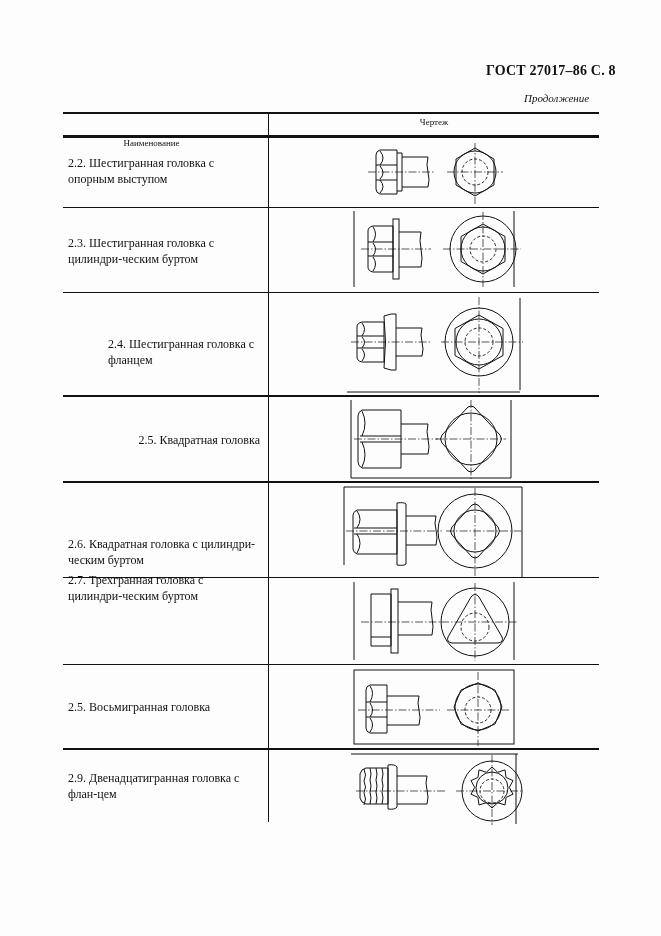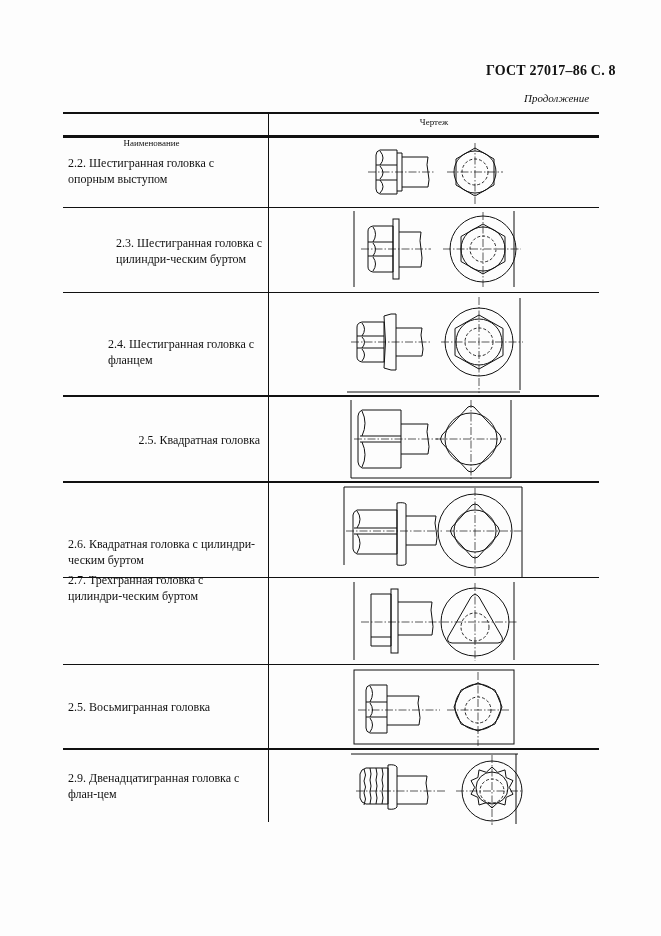--- a/index.html
+++ b/index.html
@@ -30,21 +30,21 @@
 
 <div class="hline" style="top:207px;height:1px;"></div>
 <div class="hline" style="top:292px;height:1px;"></div>
 <div class="hline" style="top:395px;height:2px;"></div>
 <div class="hline" style="top:481px;height:2px;"></div>
 <div class="hline" style="top:577px;height:1px;"></div>
 <div class="hline" style="top:664px;height:1px;"></div>
 <div class="hline" style="top:748px;height:2px;"></div>
 
 <div class="name" style="top:155px;">2.2. Шестигранная головка с опорным выступом</div>
-<div class="name" style="top:235px;margin-left:48px;">2.3. Шестигранная головка с цилиндри-ческим буртом</div>
+<div class="name" style="top:235px;">2.3. Шестигранная головка с цилиндри-ческим буртом</div>
 <div class="name" style="top:336px;margin-left:40px;">2.4. Шестигранная головка с фланцем</div>
 <div class="name" style="top:432px;text-align:right;">2.5. Квадратная головка</div>
 <div class="name" style="top:536px;">2.6. Квадратная головка с цилиндри-ческим буртом</div>
 <div class="name" style="top:572px;">2.7. Трехгранная головка с цилиндри-ческим буртом</div>
 <div class="name" style="top:699px;">2.5. Восьмигранная головка</div>
 <div class="name" style="top:770px;">2.9. Двенадцатигранная головка с флан-цем</div>
 
 <svg class="drw" style="left:340px;top:140px;" width="180" height="65" viewBox="0 0 180 65">
   <path class="s" d="M40 10 h17 v44 h-17 q-4 -1 -4 -5 v-34 q0 -4 4 -5 z"></path>
   <path class="s" d="M36 25 h21 M36 40 h21"></path>

